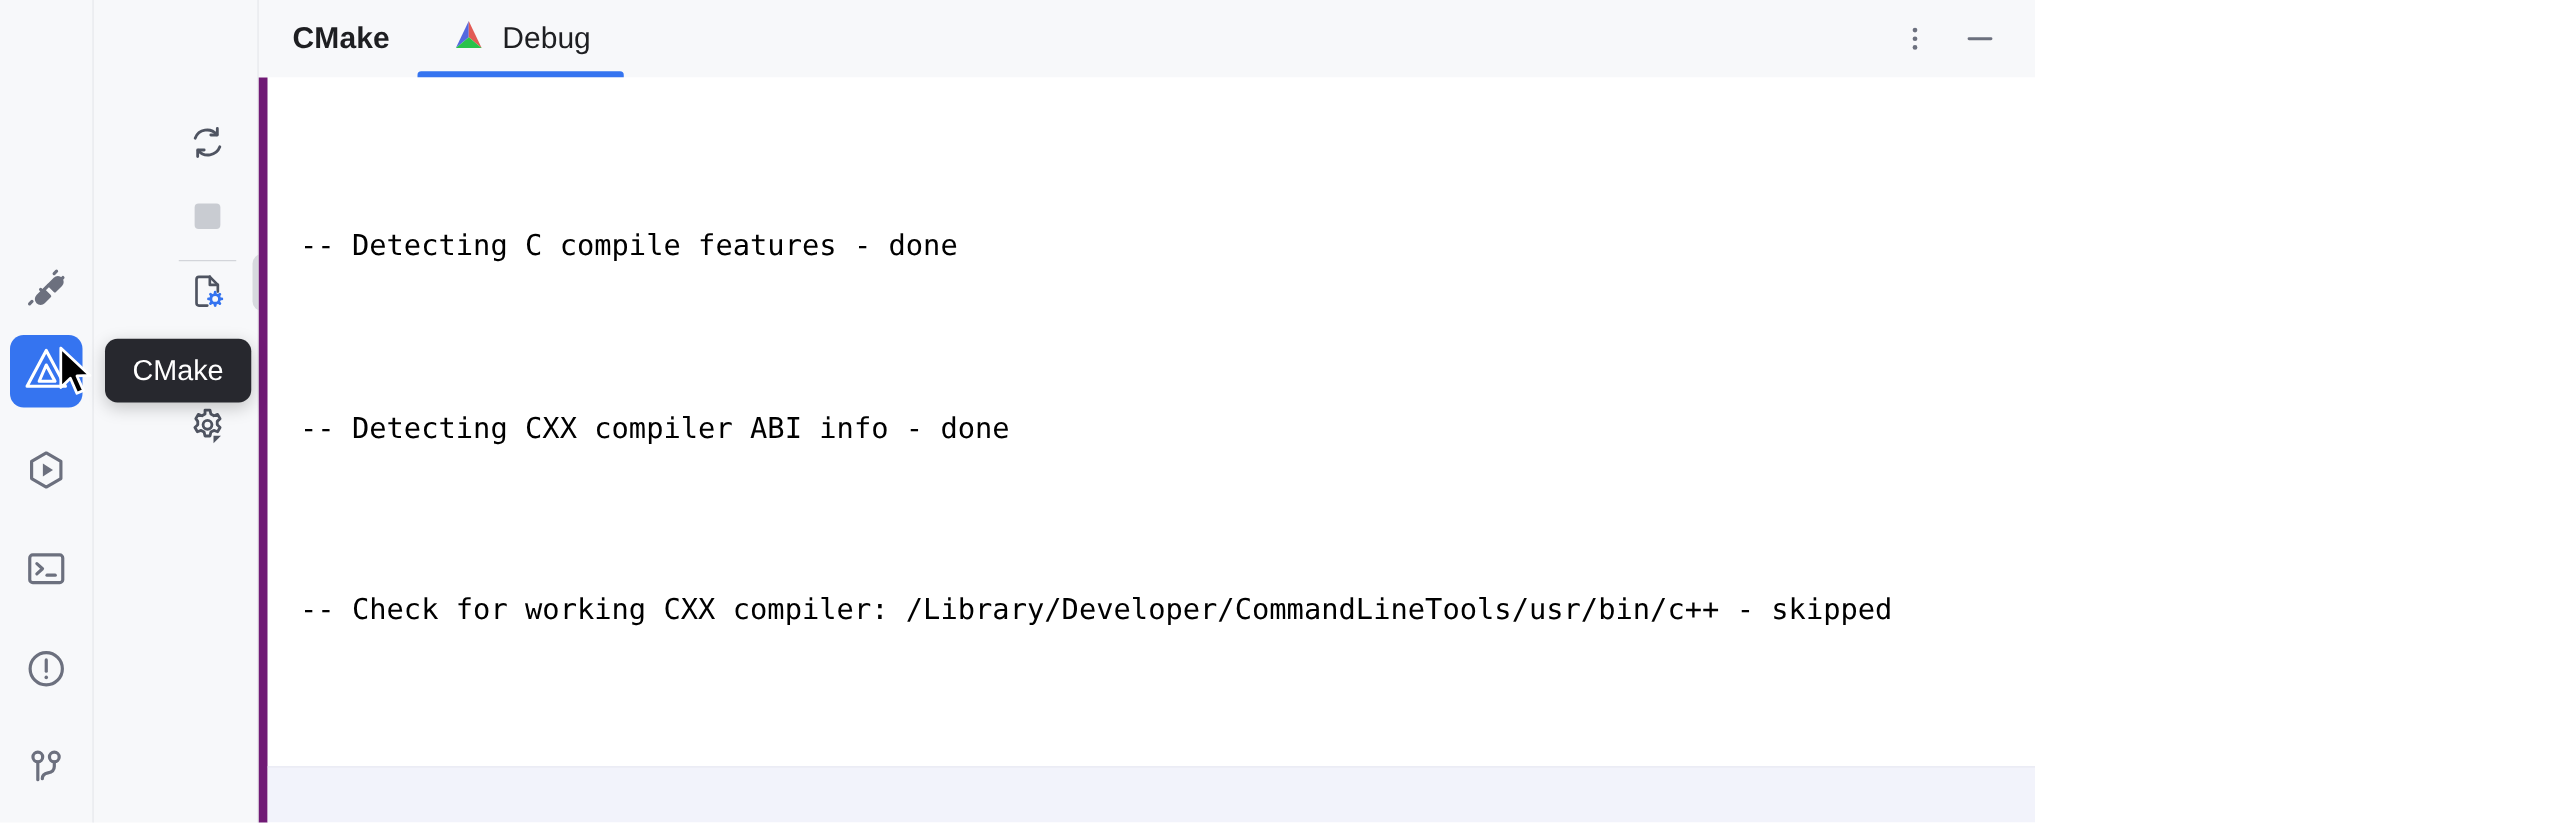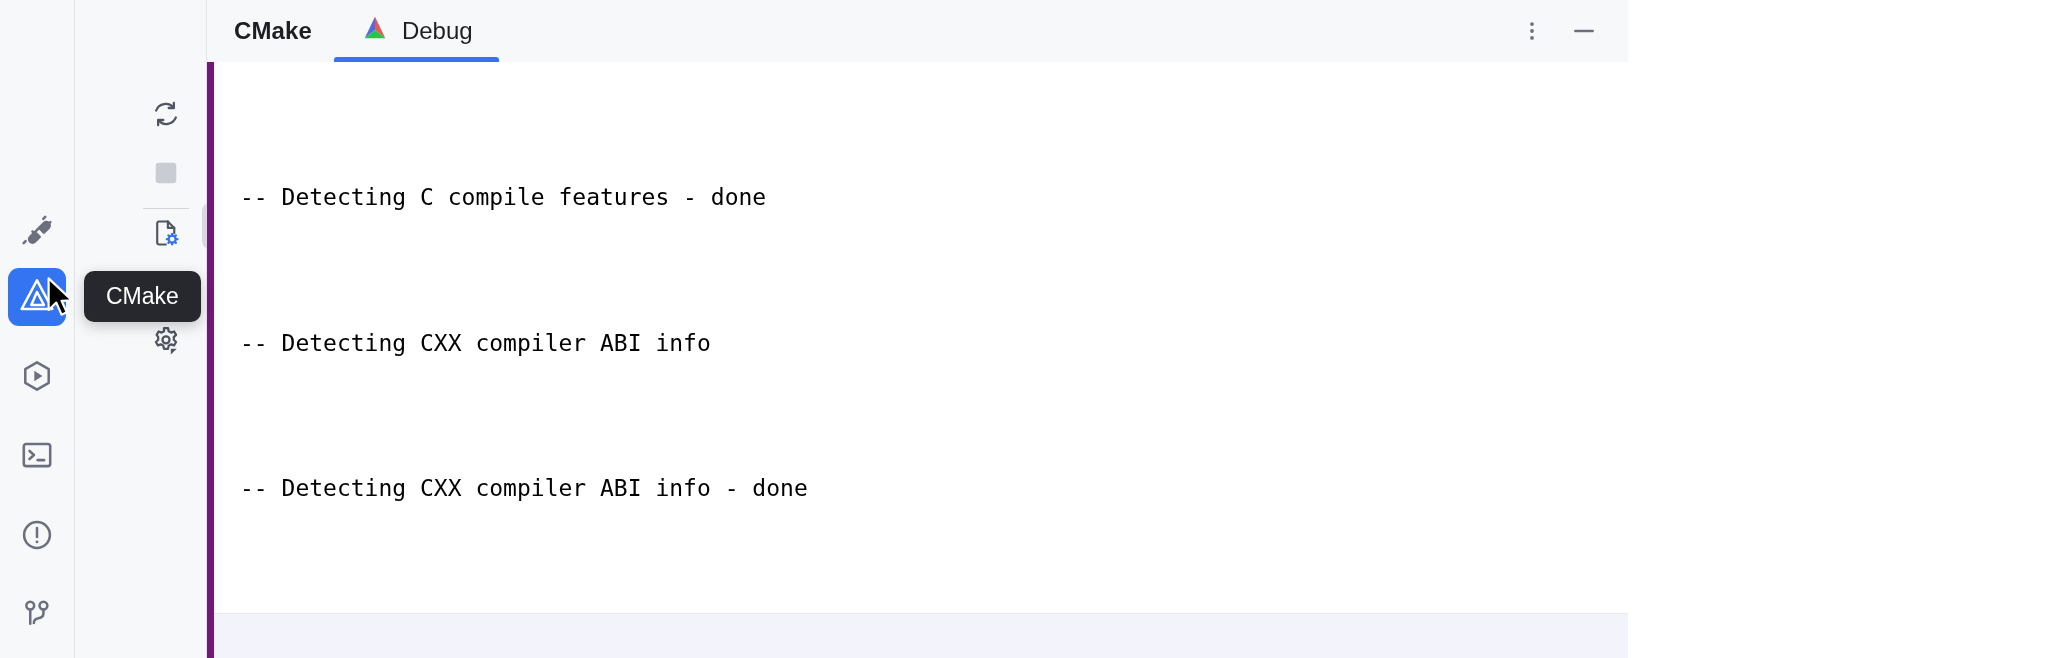--- a/index.html
+++ b/index.html
@@ -388,21 +388,20 @@
           <svg width="30" height="30" viewBox="0 0 24 24" stroke="#6c707e" stroke-width="1.9" stroke-linecap="round">
             <path d="M5 12h14"></path>
           </svg>
         </div>
       </div>
     </div>
 
     <div class="console">
       <div class="console-lines">
         <div class="console-line">-- Detecting C compile features - done</div>
-        <div class="console-line">-- Detecting CXX compiler ABI info</div>
         <div class="console-line">-- Detecting CXX compiler ABI info - done</div>
         <div class="console-line">-- Check for working CXX compiler: /Library/Developer/CommandLineTools/usr/bin/c++ - skipped</div>
         
         
         
         
         
         
         
       </div>

